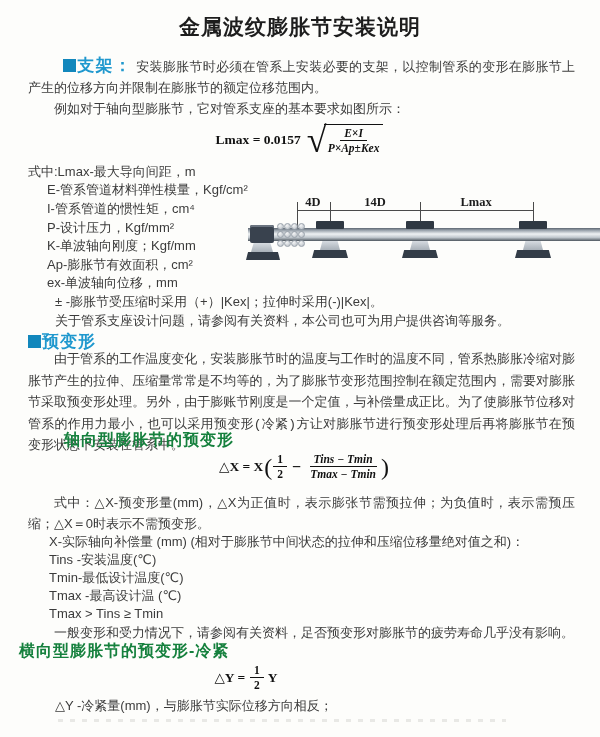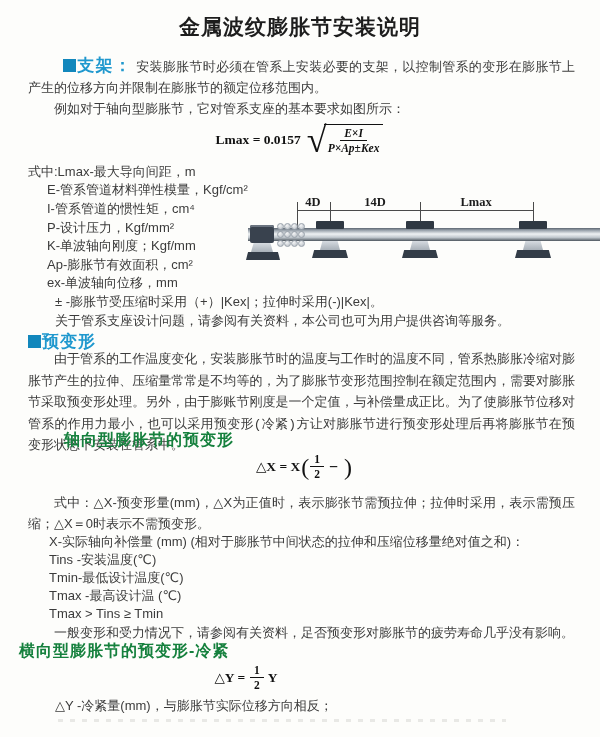--- a/index.html
+++ b/index.html
@@ -159,24 +159,28 @@
   <div id="subheading-axial" class="subheading">轴向型膨胀节的预变形</div>
 
   <div id="formula2" class="formula">
     <span class="f-lhs">△X = X</span>
       <span class="paren">(</span>
       <span class="frac">
         <span class="num">1</span>
         <span class="den">2</span>
       </span>
       <span class="gap">−</span>
+      <span class="frac">
+        <span class="num it">Tins − Tmin</span>
+        <span class="den it">Tmax − Tmin</span>
+      </span>
       <span class="paren">)</span>
   </div>
 
-  <p id="axial-explain" class="para">式中：△X-预变形量(mm)，△X为正值时，表示膨张节需预拉伸；拉伸时采用，表示需预压缩；△X＝0时表示不需预变形。</p>
+  <p id="axial-explain" class="para">式中：△X-预变形量(mm)，△X为正值时，表示膨张节需预拉伸；为负值时，表示需预压缩；△X＝0时表示不需预变形。</p>
 
   <div id="axial-xdef">X-实际轴向补偿量 (mm) (相对于膨胀节中间状态的拉伸和压缩位移量绝对值之和)：</div>
 
   <div id="axial-temps">
     <div>Tins -安装温度(℃)</div>
     <div>Tmin-最低设计温度(℃)</div>
     <div>Tmax -最高设计温  (℃)</div>
     <div>Tmax &gt; Tins ≥ Tmin</div>
   </div>
 

